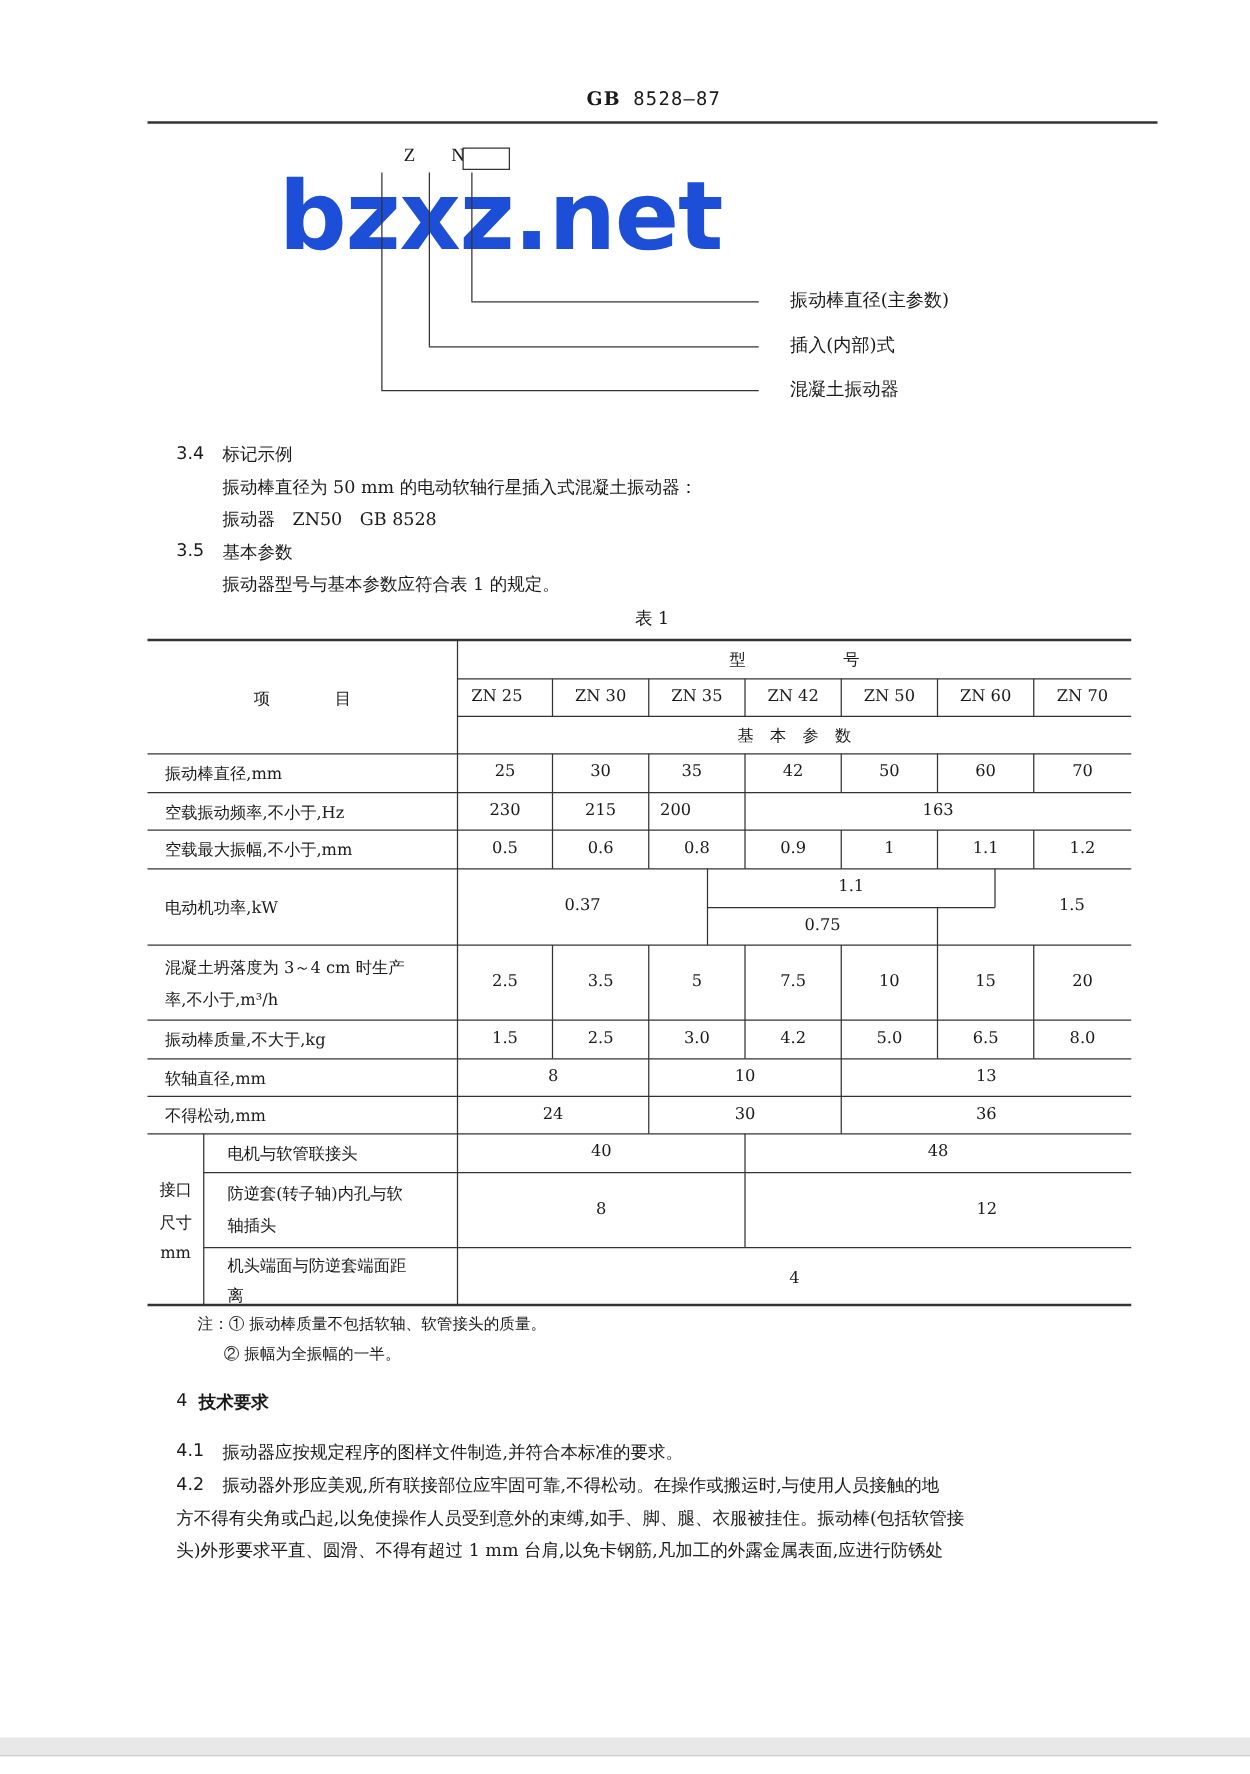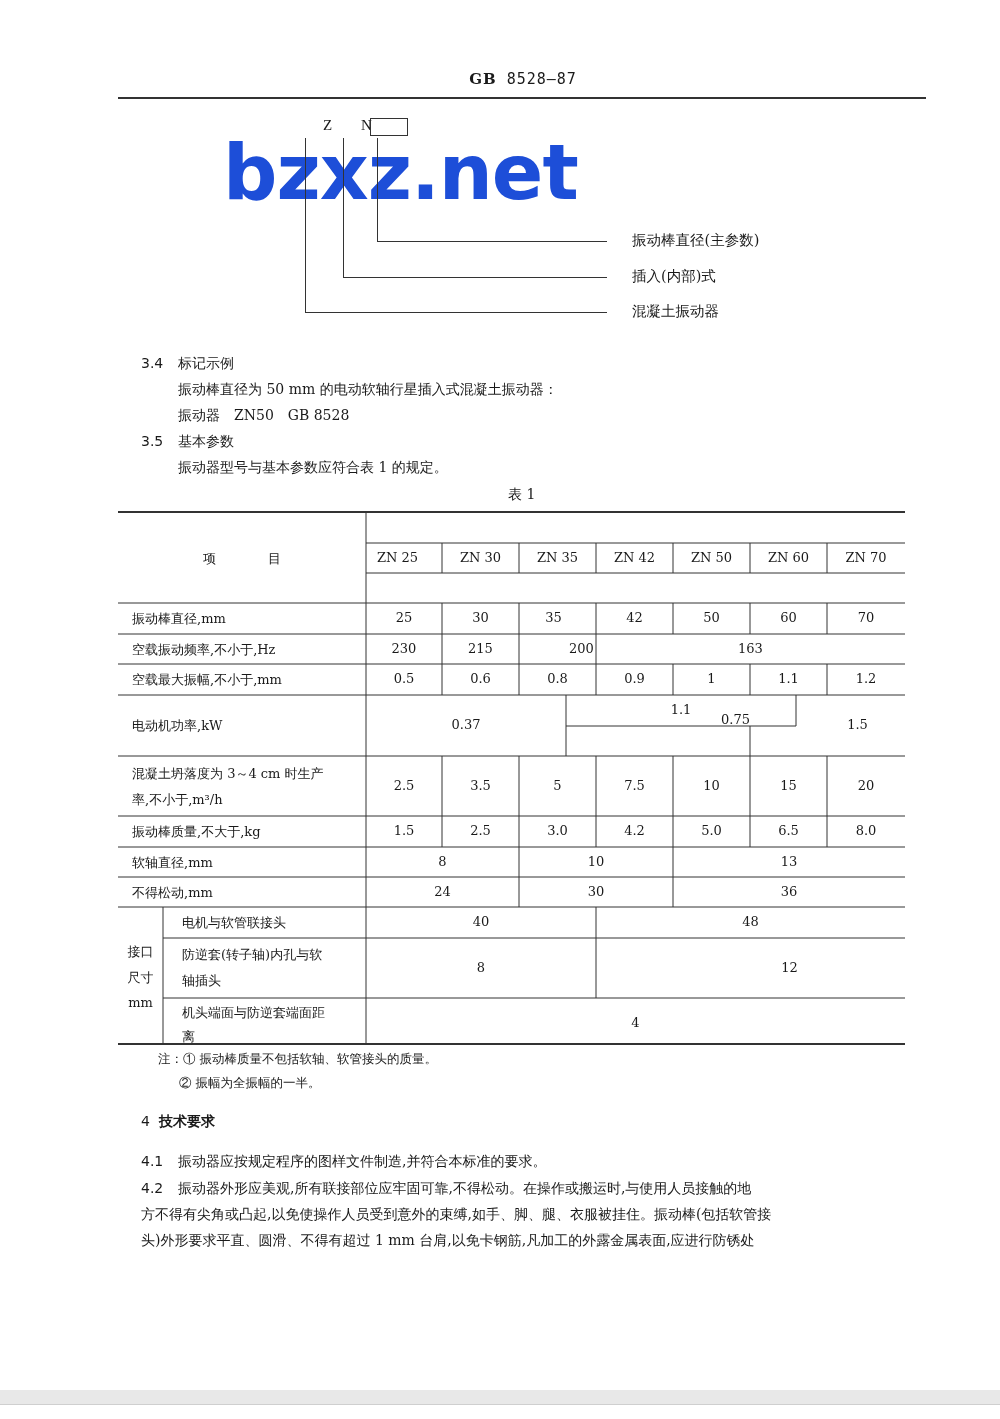--- a/index.html
+++ b/index.html
@@ -135,63 +135,65 @@
         <line x1="673" y1="877" x2="673" y2="907"></line>
 
       <line x1="163" y1="907" x2="163" y2="1044"></line>
       <line x1="163" y1="938" x2="905" y2="938"></line>
       <line x1="163" y1="998" x2="905" y2="998"></line>
       <line x1="596" y1="907" x2="596" y2="998"></line>
     </g>
   </svg>
 
   <span class="cell" style="left:118px;width:248px;top:550px;">项　　　　目</span>
+  <span class="cell" style="left:366px;width:539px;top:519px;">型　　　　　　号</span>
   <span class="cell" style="left:366px;width:63px;top:550px;">ZN 25</span>
   <span class="cell" style="left:442px;width:77px;top:550px;">ZN 30</span>
   <span class="cell" style="left:519px;width:77px;top:550px;">ZN 35</span>
   <span class="cell" style="left:596px;width:77px;top:550px;">ZN 42</span>
   <span class="cell" style="left:673px;width:77px;top:550px;">ZN 50</span>
   <span class="cell" style="left:750px;width:77px;top:550px;">ZN 60</span>
   <span class="cell" style="left:827px;width:78px;top:550px;">ZN 70</span>
+  <span class="cell" style="left:366px;width:539px;top:580px;">基　本　参　数</span>
 
   <div>
     <span class="cell-l" style="left:132px;top:610px;">振动棒直径,mm</span>
     <span class="cell" style="left:366px;width:76px;top:610px;">25</span>
     <span class="cell" style="left:442px;width:77px;top:610px;">30</span>
     <span class="cell" style="left:519px;width:69px;top:610px;">35</span>
     <span class="cell" style="left:596px;width:77px;top:610px;">42</span>
     <span class="cell" style="left:673px;width:77px;top:610px;">50</span>
     <span class="cell" style="left:750px;width:77px;top:610px;">60</span>
     <span class="cell" style="left:827px;width:78px;top:610px;">70</span>
   </div>
 
   <div>
     <span class="cell-l" style="left:132px;top:641px;">空载振动频率,不小于,Hz</span>
     <span class="cell" style="left:366px;width:76px;top:641px;">230</span>
     <span class="cell" style="left:442px;width:77px;top:641px;">215</span>
-    <span class="cell" style="left:543px;width:77px;top:641px;">200</span>
+    <span class="cell" style="left:502px;width:77px;top:641px;">200</span>
     <span class="cell" style="left:596px;width:309px;top:641px;">163</span>
   </div>
 
   <div>
     <span class="cell-l" style="left:132px;top:671px;">空载最大振幅,不小于,mm</span>
     <span class="cell" style="left:366px;width:76px;top:671px;">0.5</span>
     <span class="cell" style="left:442px;width:77px;top:671px;">0.6</span>
     <span class="cell" style="left:519px;width:77px;top:671px;">0.8</span>
     <span class="cell" style="left:596px;width:77px;top:671px;">0.9</span>
     <span class="cell" style="left:673px;width:77px;top:671px;">1</span>
     <span class="cell" style="left:750px;width:77px;top:671px;">1.1</span>
     <span class="cell" style="left:827px;width:78px;top:671px;">1.2</span>
   </div>
 
   <div>
     <span class="cell-l" style="left:132px;top:717px;">电动机功率,kW</span>
     <span class="cell" style="left:366px;width:200px;top:717px;">0.37</span>
     <span class="cell" style="left:566px;width:230px;top:702px;">1.1</span>
-    <span class="cell" style="left:566px;width:184px;top:712px;text-align:right;">0.75</span>
+    <span class="cell" style="left:566px;width:184px;top:733px;">0.75</span>
     <span class="cell" style="left:810px;width:95px;top:717px;">1.5</span>
   </div>
 
   <div>
     <span class="cell-l" style="left:132px;top:765px;">混凝土坍落度为 3～4 cm 时生产</span>
     <span class="cell-l" style="left:132px;top:791px;">率,不小于,m³/h</span>
     <span class="cell" style="left:366px;width:76px;top:778px;">2.5</span>
     <span class="cell" style="left:442px;width:77px;top:778px;">3.5</span>
     <span class="cell" style="left:519px;width:77px;top:778px;">5</span>
     <span class="cell" style="left:596px;width:77px;top:778px;">7.5</span>

